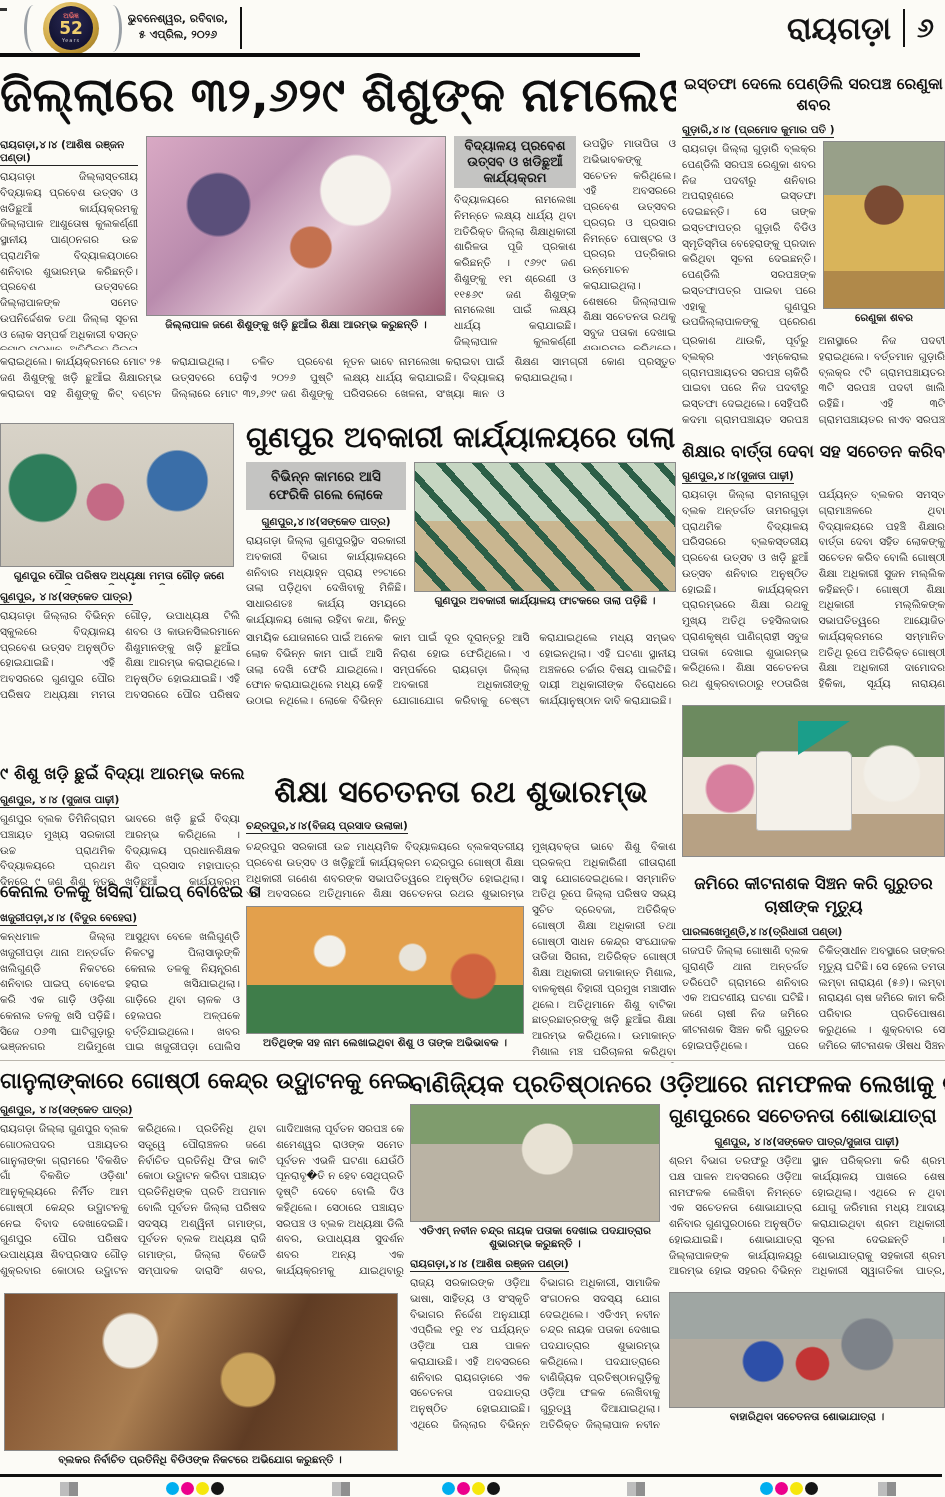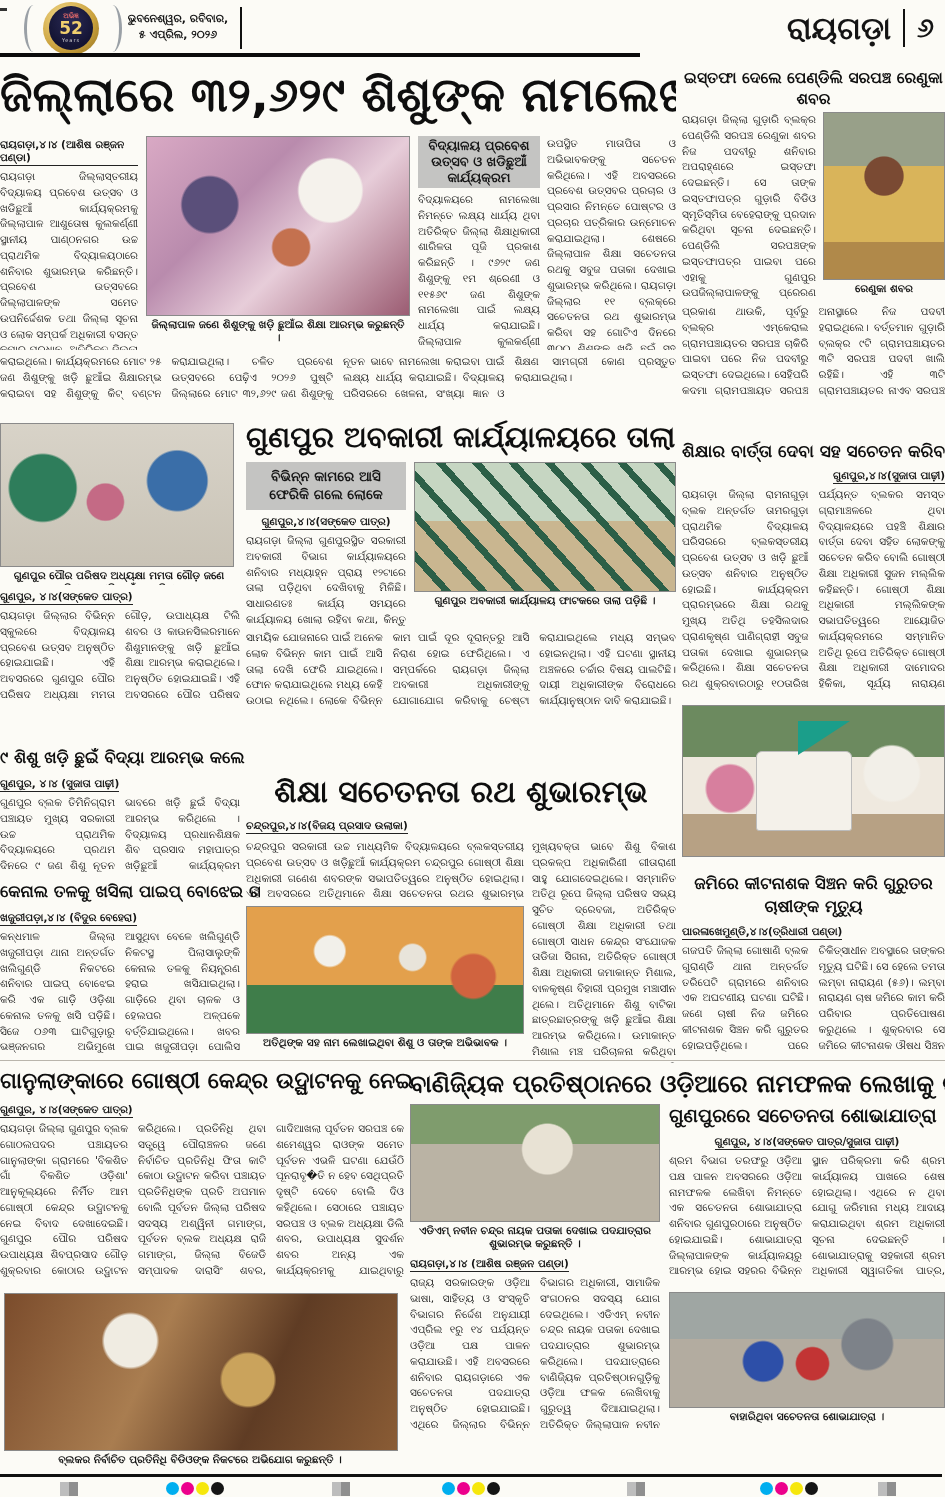--- a/index.html
+++ b/index.html
@@ -76,31 +76,31 @@
   .ph-walk{background:
     radial-gradient(circle at 34% 60%,#2d4fa8 0 10%,transparent 11%),
     radial-gradient(circle at 52% 62%,#c23434 0 10%,transparent 11%),
     radial-gradient(circle at 72% 45%,#7d8289 0 12%,transparent 13%),
     linear-gradient(#9fa6a3 0 40%,#b3aca0 40%);}
   
   .lead-hl{left:0;top:58px;width:676px;height:74px;font-size:47px;line-height:74px;text-align:center;white-space:nowrap;}
   .art-lead{left:0;top:136px;width:676px;height:284px;}
   .lead-row{display:flex;gap:8px;height:214px;}
   .lead-colL{width:138px;display:flex;flex-direction:column;}
-  .lead-photo-wrap{width:264px;}
+  .lead-photo-wrap{width:300px;}
   .lead-colR{flex:1;display:flex;gap:7px;}
   .lead-colR .c1{width:122px;display:flex;flex-direction:column;}
   .lead-colR .c2{flex:1;}
-  .art-resign{left:682px;top:68px;width:263px;height:356px;}
+  .art-resign{left:682px;top:74px;width:263px;height:356px;}
   .art-pour{left:0;top:420px;width:240px;height:326px;}
   .art-abkari{left:246px;top:416px;width:430px;height:352px;}
   .abk-row{display:flex;gap:8px;height:164px;}
   .abk-sub{width:160px;display:flex;flex-direction:column;}
   .art-rb{left:682px;top:438px;width:263px;height:432px;}
-  .art-nine{left:0;top:748px;width:240px;height:132px;}
+  .art-nine{left:0;top:764px;width:240px;height:132px;}
   .art-canal{left:0;top:882px;width:240px;height:178px;}
   .art-rath2{left:246px;top:770px;width:430px;height:290px;}
   .rath2-row{display:flex;gap:8px;height:224px;}
   .art-pest{left:682px;top:872px;width:263px;height:190px;}
   .band-rule{left:0;top:1060px;width:945px;height:1px;background:#b9b5ac;}
   .art-gosthi{left:0;top:1064px;width:404px;height:400px;}
   .art-nama{left:410px;top:1064px;width:535px;height:404px;}
   .nama-row{display:flex;gap:9px;}
   .nama-left{width:250px;}
   .nama-right{flex:1;}
@@ -157,20 +157,21 @@
           <div class="body-txt" style="flex:1;margin-top:4px;">ବିଦ୍ୟାଳୟରେ ନାମଲେଖା ନିମନ୍ତେ ଲକ୍ଷ୍ୟ ଧାର୍ଯ୍ୟ ଥିବା ଅତିରିକ୍ତ ଜିଲ୍ଲା ଶିକ୍ଷାଧିକାରୀ ଶାରିଳତା ପୂଜି ପ୍ରକାଶ କରିଛନ୍ତି । ୯୬୨୯ ଜଣ ଶିଶୁଙ୍କୁ ୧ମ ଶ୍ରେଣୀ ଓ ୧୧୫୬୯ ଜଣ ଶିଶୁଙ୍କ ନାମଲେଖା ପାଇଁ ଲକ୍ଷ୍ୟ ଧାର୍ଯ୍ୟ କରାଯାଇଛି। ଜିଲ୍ଲାପାଳ କୁଲକର୍ଣ୍ଣୀ ବିଦ୍ୟାଳୟ ପରିସରରେ ଖୋଲାଯାଇଥିବା ନାମଲେଖା ଷ୍ଟଲ, ଗଛ ରୋପଣ କାର୍ଯ୍ୟକ୍ରମ ପରିଦର୍ଶନ କରିଥିଲେ।</div>
         </div>
         <div class="c2 body-txt">ଉପସ୍ଥିତ ମାତାପିତା ଓ ଅଭିଭାବକଙ୍କୁ ସଚେତନ କରିଥିଲେ। ଏହି ଅବସରରେ ପ୍ରବେଶ ଉତ୍ସବର ପ୍ରଚାର ଓ ପ୍ରସାର ନିମନ୍ତେ ପୋଷ୍ଟର ଓ ପ୍ରଚାର ପତ୍ରିକାର ଉନ୍ମୋଚନ କରାଯାଇଥିଲା। ଶେଷରେ ଜିଲ୍ଲାପାଳ ଶିକ୍ଷା ସଚେତନତା ରଥକୁ ସବୁଜ ପତାକା ଦେଖାଇ ଶୁଭାରମ୍ଭ କରିଥିଲେ। ରାୟଗଡ଼ା ଜିଲ୍ଲାର ୧୧ ବ୍ଲକ୍‌ରେ ସଚେତନତା ରଥ ଶୁଭାରମ୍ଭ କରିବା ସହ ଗୋଟିଏ ଦିନରେ ୩୦୦ ଶିଶୁଙ୍କୁ ଖଡ଼ି ଛୁଇଁ ସହ ବିଦ୍ୟାଳୟ କିଟ୍ ବଣ୍ଟନ କରାଯାଇଥିଲା। ଲୀଳାଙ୍କର ମିଶ୍ର କାର୍ଯ୍ୟକ୍ରମ ପରିଚାଳନା କରିଥିଲେ।</div>
       </div>
     </div>
     <div class="body-txt cols4" style="height:62px;margin-top:4px;">କରାଇଥିଲେ। କାର୍ଯ୍ୟକ୍ରମରେ ମୋଟ ୨୫ ଜଣ ଶିଶୁଙ୍କୁ ଖଡ଼ି ଛୁଆଁଇ ଶିକ୍ଷାରମ୍ଭ କରାଇବା ସହ ଶିଶୁଙ୍କୁ କିଟ୍ ବଣ୍ଟନ କରାଯାଇଥିଲା। ଚଳିତ ପ୍ରବେଶ ଉତ୍ସବରେ ପେଢ଼ିଏ ୨୦୨୬ ପୁଷ୍ଟି ଜିଲ୍ଲାରେ ମୋଟ ୩୨,୬୨୯ ଜଣ ଶିଶୁଙ୍କୁ ନୂତନ ଭାବେ ନାମଲେଖା କରାଇବା ପାଇଁ ଲକ୍ଷ୍ୟ ଧାର୍ଯ୍ୟ କରାଯାଇଛି। ବିଦ୍ୟାଳୟ ପରିସରରେ ଖେଳନା, ସଂଖ୍ୟା ଜ୍ଞାନ ଓ ଶିକ୍ଷଣ ସାମଗ୍ରୀ କୋଣ ପ୍ରସ୍ତୁତ କରାଯାଇଥିଲା।</div>
   </div>
 
   <div class="abs art-resign">
     <div class="hl" style="font-size:15.5px;line-height:1.35;height:44px;text-align:center;">ଇସ୍ତଫା ଦେଲେ ପେଣ୍ଡିଲି ସରପଞ୍ଚ ରେଣୁକା ଶବର</div>
+    <div><span class="byline">ଗୁଡ଼ାରି,୪।୪ (ପ୍ରମୋଦ କୁମାର ପତି )</span></div>
     <div style="display:flex;gap:7px;height:188px;">
       <div class="body-txt" style="flex:1;">ରାୟଗଡ଼ା ଜିଲ୍ଲା ଗୁଡ଼ାରି ବ୍ଲକ୍‌ର ପେଣ୍ଡିଲି ସରପଞ୍ଚ ରେଣୁକା ଶବର ନିଜ ପଦବୀରୁ ଶନିବାର ଅପରାହ୍ଣରେ ଇସ୍ତଫା ଦେଇଛନ୍ତି। ସେ ତାଙ୍କ ଇସ୍ତଫାପତ୍ର ଗୁଡ଼ାରି ବିଡିଓ ସ୍ମୃତିସ୍ମିତା ବେହେରାଙ୍କୁ ପ୍ରଦାନ କରିଥିବା ସୂଚନା ଦେଇଛନ୍ତି। ପେଣ୍ଡିଲି ସରପଞ୍ଚଙ୍କ ଇସ୍ତଫାପତ୍ର ପାଇବା ପରେ ଏହାକୁ ଗୁଣପୁର ଉପଜିଲ୍ଲାପାଳଙ୍କୁ ପ୍ରେରଣ କରାଯିବ ବୋଲି ବିଡିଓ ବେହେରା କହିଛନ୍ତି । ସରପଞ୍ଚ ରେଣୁକା ଶବରଙ୍କ କହିବାନୁଯାୟୀ, ସେ ଶିକ୍ଷା ବିଭାଗରେ ଚାକିରି ପାଇଥିବାରୁ ପଦରୁ ଇସ୍ତଫା ଦେଇଛନ୍ତି। ନିଜ କାର୍ଯ୍ୟକାଳ ମଧ୍ୟରେ ସେ ପେଣ୍ଡିଲି ଗ୍ରାମପଞ୍ଚାୟତର ବିଭିନ୍ନ ଗ୍ରାମରେ ଉନ୍ନତିମୂଳକ କାର୍ଯ୍ୟ କରି ଗ୍ରାମବାସୀଙ୍କ ପ୍ରିୟପାତ୍ର ହୋଇଛନ୍ତି। ରାଜନୀତି ଛାଡ଼ି ବର୍ତ୍ତମାନ ସେ ସରକାରୀ ପଦବୀରେ କାର୍ଯ୍ୟ କରିବେ ବୋଲି କହିଛନ୍ତି।</div>
       <div style="width:122px;">
         <div class="photo ph-portrait" style="height:166px;"></div>
         <div class="caption">ରେଣୁକା ଶବର</div>
       </div>
     </div>
     <div class="body-txt cols2" style="height:98px;margin-top:4px;">ପ୍ରକାଶ ଥାଉକି, ପୂର୍ବରୁ ବ୍ଲକ୍‌ର ଏମ୍‌କେରାଲ ଗ୍ରାମପଞ୍ଚାୟତର ସରପଞ୍ଚ ଚାକିରି ପାଇବା ପରେ ନିଜ ପଦବୀରୁ ଇସ୍ତଫା ଦେଇଥିଲେ। ସେହିପରି କଦମା ଗ୍ରାମପଞ୍ଚାୟତ ସରପଞ୍ଚ ଅନାସ୍ଥାରେ ନିଜ ପଦବୀ ହରାଇଥିଲେ। ବର୍ତ୍ତମାନ ଗୁଡ଼ାରି ବ୍ଲକ୍‌ର ୯ଟି ଗ୍ରାମପଞ୍ଚାୟତର ୩ଟି ସରପଞ୍ଚ ପଦବୀ ଖାଲି ରହିଛି। ଏହି ୩ଟି ଗ୍ରାମପଞ୍ଚାୟତର ନାଏବ ସରପଞ୍ଚ ଦାୟିତ୍ୱ ତୁଲାଉଛନ୍ତି। ପଞ୍ଚାୟତ ନିର୍ବାଚନ ପୂର୍ବରୁ ଗୁଡ଼ାରିରେ ଏକ ପ୍ରି ନିର୍ବାଚନ ଦେଖିବାକୁ ମିଳିବ ଏବଂ ରାଜନୈତିକ ଦଳଗୁଡ଼ିକ ମଧ୍ୟରେ ପ୍ରତିଯୋଗିତା ଦେଖିବାକୁ ମିଳିବ।</div>
   </div>
 
@@ -192,21 +193,21 @@
       <div style="flex:1;">
         <div class="photo ph-gate" style="height:128px;"></div>
         <div class="caption">ଗୁଣପୁର ଅବକାରୀ  କାର୍ଯ୍ୟାଳୟ ଫାଟକରେ ତାଲା ପଡ଼ିଛି ।</div>
       </div>
     </div>
     <div class="body-txt cols3" style="height:134px;margin-top:4px;">ସାମୟିକ ଯୋଜନାରେ ପାଇଁ ଅନେକ ଲୋକ ବିଭିନ୍ନ କାମ ପାଇଁ ଆସି ତାଲା ଦେଖି ଫେରି ଯାଇଥିଲେ। ଫୋନ କରାଯାଇଥିଲେ ମଧ୍ୟ କେହି ଉଠାଇ ନଥିଲେ। ଲୋକେ ବିଭିନ୍ନ କାମ ପାଇଁ ଦୂର ଦୂରାନ୍ତରୁ ଆସି ନିରାଶ ହୋଇ ଫେରିଥିଲେ। ଏ ସମ୍ପର୍କରେ ରାୟଗଡ଼ା ଜିଲ୍ଲା ଅବକାରୀ ଅଧିକାରୀଙ୍କୁ ଯୋଗାଯୋଗ କରିବାକୁ ଚେଷ୍ଟା କରାଯାଇଥିଲେ ମଧ୍ୟ ସମ୍ଭବ ହୋଇନଥିଲା। ଏହି ଘଟଣା ସ୍ଥାନୀୟ ଅଞ୍ଚଳରେ ଚର୍ଚ୍ଚାର ବିଷୟ ପାଲଟିଛି। ଦାୟୀ ଅଧିକାରୀଙ୍କ ବିରୋଧରେ କାର୍ଯ୍ୟାନୁଷ୍ଠାନ ଦାବି କରାଯାଇଛି।</div>
   </div>
 
   <div class="abs art-rb">
     <div class="hl nowrap" style="font-size:17px;height:26px;line-height:26px;text-align:center;">ଶିକ୍ଷାର ବାର୍ତ୍ତା ଦେବା ସହ ସଚେତନ କରିବ ରଥ</div>
-    <div style="text-align:right;"><span class="byline">ଗୁଣପୁର,୪।୪(ସୁଜାତା ପାଢ଼ୀ)</span></div>
+    <div style="text-align:left;"><span class="byline">ଗୁଣପୁର,୪।୪(ସୁଜାତା ପାଢ଼ୀ)</span></div>
     <div class="body-txt cols2" style="height:214px;">ରାୟଗଡ଼ା ଜିଲ୍ଲା ରାମନାଗୁଡ଼ା ବ୍ଲକ ଅନ୍ତର୍ଗତ ତାମରଗୁଡ଼ା ପ୍ରାଥମିକ ବିଦ୍ୟାଳୟ ପରିସରରେ ବ୍ଲକସ୍ତରୀୟ ପ୍ରବେଶ ଉତ୍ସବ ଓ ଖଡ଼ି ଛୁଆଁ ଉତ୍ସବ ଶନିବାର ଅନୁଷ୍ଠିତ ହୋଇଛି। କାର୍ଯ୍ୟକ୍ରମ ପ୍ରାରମ୍ଭରେ ଶିକ୍ଷା ରଥକୁ ମୁଖ୍ୟ ଅତିଥି ତହସିଲଦାର ପ୍ରାଣକୃଷ୍ଣ ପାଣିଗ୍ରାହୀ ସବୁଜ ପତାକା ଦେଖାଇ ଶୁଭାରମ୍ଭ କରିଥିଲେ। ଶିକ୍ଷା ସଚେତନତା ରଥ ଶୁକ୍ରବାରଠାରୁ ୧୦ତାରିଖ ପର୍ଯ୍ୟନ୍ତ ବ୍ଲକର ସମସ୍ତ ଗ୍ରାମାଞ୍ଚଳରେ ଥିବା ବିଦ୍ୟାଳୟରେ ପହଞ୍ଚି ଶିକ୍ଷାର ବାର୍ତ୍ତା ଦେବା ସହିତ ଲୋକଙ୍କୁ ସଚେତନ କରିବ ବୋଲି ଗୋଷ୍ଠୀ ଶିକ୍ଷା ଅଧିକାରୀ ସୁଜନ ମଲ୍ଲିକ କହିଛନ୍ତି। ଗୋଷ୍ଠୀ ଶିକ୍ଷା ଅଧିକାରୀ ମଲ୍ଲିକଙ୍କ ସଭାପତିତ୍ୱରେ ଆୟୋଜିତ କାର୍ଯ୍ୟକ୍ରମରେ ସମ୍ମାନିତ ଅତିଥି ରୂପେ ଅତିରିକ୍ତ ଗୋଷ୍ଠୀ ଶିକ୍ଷା ଅଧିକାରୀ ଦାମୋଦର ହିକିକା, ସୂର୍ଯ୍ୟ ନାରାୟଣ ପାଣିଗ୍ରାହୀ, ପ୍ରଧାନଶିକ୍ଷକ ଶିବ ପ୍ରସାଦ ଦଣ୍ଡସେନା ପ୍ରମୁଖ ମଞ୍ଚାସୀନ ଥିଲେ। ବ୍ଲକ ଅଧୀନରେ ଥିବା ସମସ୍ତ ସିଆରସିସି, ସ୍ଥାନୀୟ ଜନ ପ୍ରତିନିଧି, ଶିକ୍ଷକ ଓ ଅଭିଭାବକମାନେ ଉପସ୍ଥିତ ରହି ଶିଶୁଙ୍କୁ ଫୁଲମାଳ, ପୁସ୍ତକ, ବ୍ୟାଗ ଓ ଶିକ୍ଷା ସାମଗ୍ରୀ ଦେଇ ସ୍ୱାଗତ କରିଥିଲେ।</div>
     <div class="photo ph-van" style="height:150px;margin-top:4px;">
       <div class="vanbox"></div>
       <div class="flag"></div>
     </div>
   </div>
 
   <div class="abs art-nine">
     <div class="hl nowrap" style="width:258px;font-size:16.5px;height:24px;">୯ ଶିଶୁ ଖଡ଼ି ଛୁଇଁ ବିଦ୍ୟା ଆରମ୍ଭ କଲେ</div>
     <div><span class="byline">ଗୁଣପୁର, ୪।୪ (ସୁଜାତା ପାଢ଼ୀ)</span></div>

